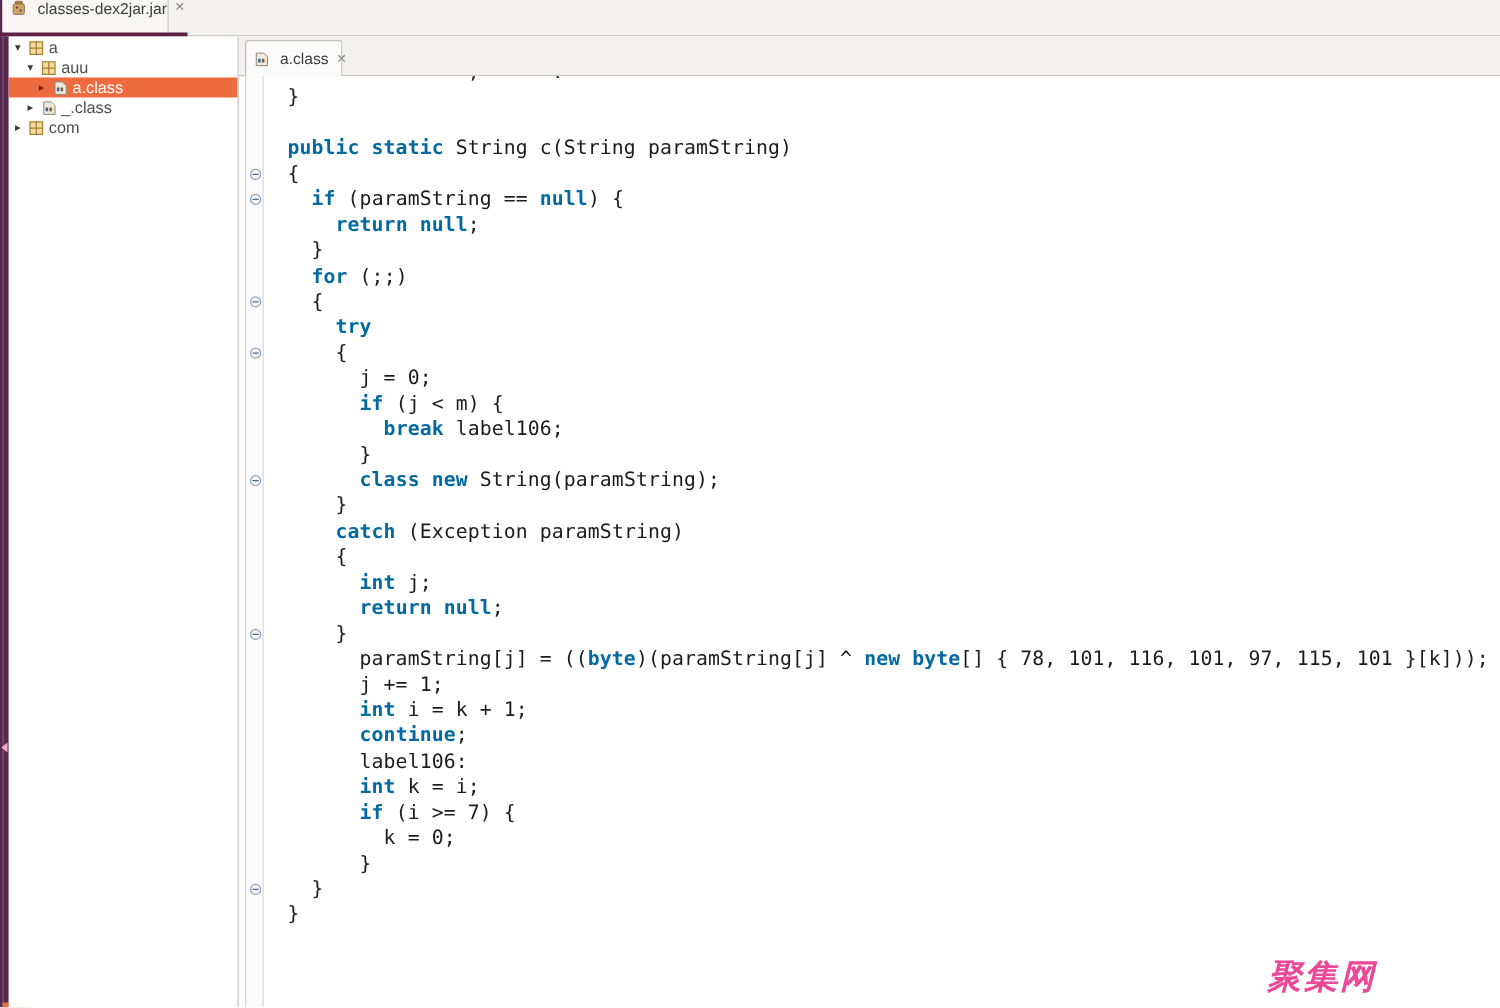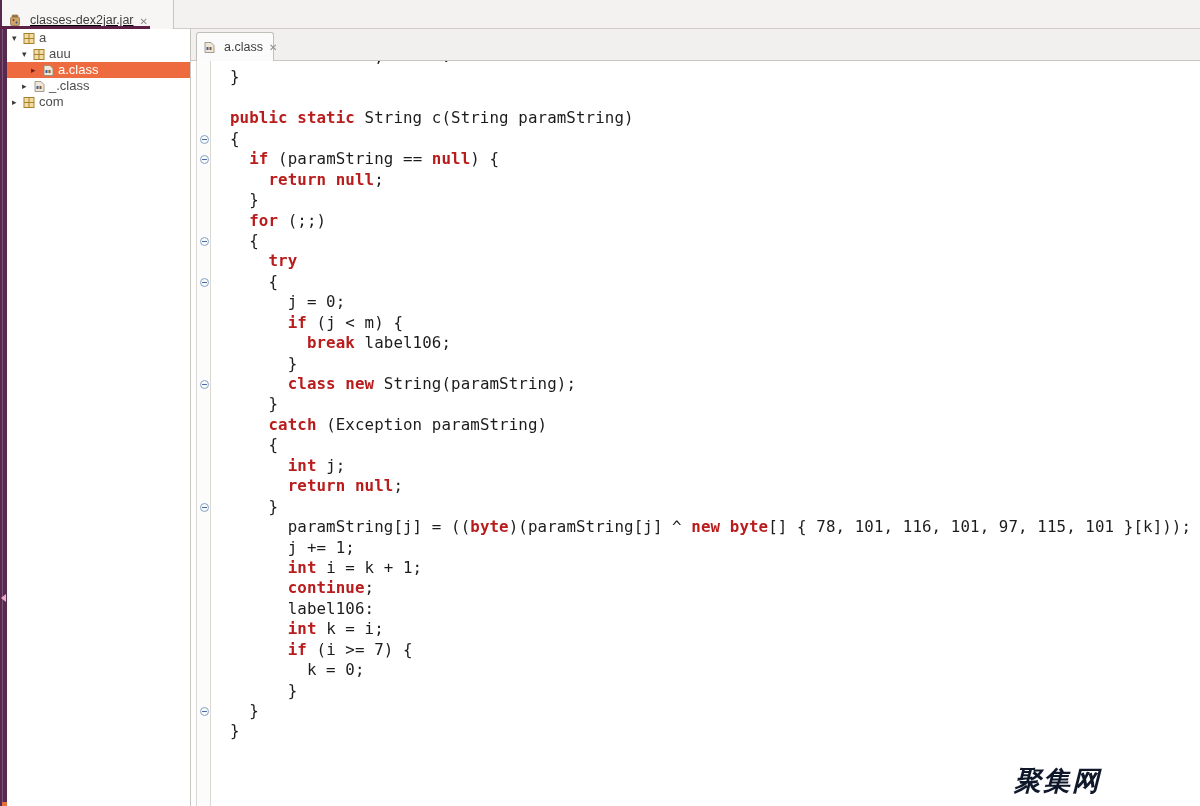--- a/index.html
+++ b/index.html
@@ -4,23 +4,23 @@
 <style>
   * { margin:0; padding:0; box-sizing:border-box; }
   html,body { width:1200px; height:806px; overflow:hidden; }
   body { font-family:"Liberation Sans", sans-serif; background:#ffffff; }
   .app { position:relative; width:1200px; height:806px; background:#ffffff; overflow:hidden; }
 
   
   .jar-tabbar { position:absolute; left:0; top:0; width:1200px; height:29px;
     background:#f4f2f0; border-bottom:1px solid #cfccc8; }
   .window-edge { position:absolute; left:0; top:0; width:2px; height:29px; background:#57294e; }
-  .jar-tab { position:absolute; left:2px; top:0; width:172px; height:29px;
-    background:#f8f6f5; border-right:1px solid #c9c5c1; display:flex; align-items:flex-end;
-    padding:0 6px 2px 6px;text-decoration:underline; }
+  .jar-tab { position:absolute; left:2px; top:0; width:133px; height:29px;
+    background:#f8f6f5; border-right:1px solid #c9c5c1; display:flex; align-items:flex-start;
+    padding:0 6px 2px 6px; }
   .jar-tab .underline { position:absolute; left:-2px; bottom:0; width:150px; height:3px; background:#5c2144; }
   .tab-label { font-size:12.5px; color:#3e3e3e; margin:0 4px 0 5px; white-space:nowrap; }
   .close-x { font-size:10px; color:#8a8a8a; margin-left:2px; cursor:default; }
 
   
   .side-strip { position:absolute; left:0; top:29px; width:7px; height:777px; background:#57294e; }
   .side-strip .inner-line { position:absolute; left:2px; top:0; width:1px; height:100%; background:#7d5577; }
   .restore-arrow { position:absolute; left:1px; top:594px; width:0; height:0;
     border-top:4px solid transparent; border-bottom:4px solid transparent; border-right:5px solid #f2aacb; }
   .bottom-sliver { position:absolute; left:2px; top:802px; width:22px; height:4px; background:#e2703f; }
@@ -51,26 +51,26 @@
     border-radius:50%; background:#f7fafc; }
   .fold::after { content:""; position:absolute; left:1px; top:3px; width:5px; height:1px; background:#4a6a9a; }
 
   
   .editor-body { position:absolute; left:213px; top:61px; width:987px; height:745px;
     background:#ffffff; overflow:hidden; }
   .code { position:absolute; left:17px; top:-14px; }
   .cl { height:20.45px; line-height:20.45px; white-space:pre;
     font-family:"DejaVu Sans Mono", monospace; font-size:15.8px; letter-spacing:0.1px; }
   .p { color:#1c1c1c; }
-  .k { color:#b91c1c; font-weight:bold; }
+  .k { color:#0369a1; font-weight:bold; }
   .u { color:#1c1c1c; text-decoration:underline; }
 
   
   .watermark { position:absolute; left:1014px; top:763px; font-size:27px; font-weight:bold;
-    font-style:italic; color:#0f172a; letter-spacing:2px; white-space:nowrap; }
+    font-style:italic; color:#ec4899; letter-spacing:2px; white-space:nowrap; }
 </style>
 </head>
 <body>
 
 <div class="app">
 
   <div class="jar-tabbar">
     <div class="window-edge"></div>
     <div class="jar-tab">
       <svg class="tree-icon" viewBox="0 0 14 13" width="14" height="13">

